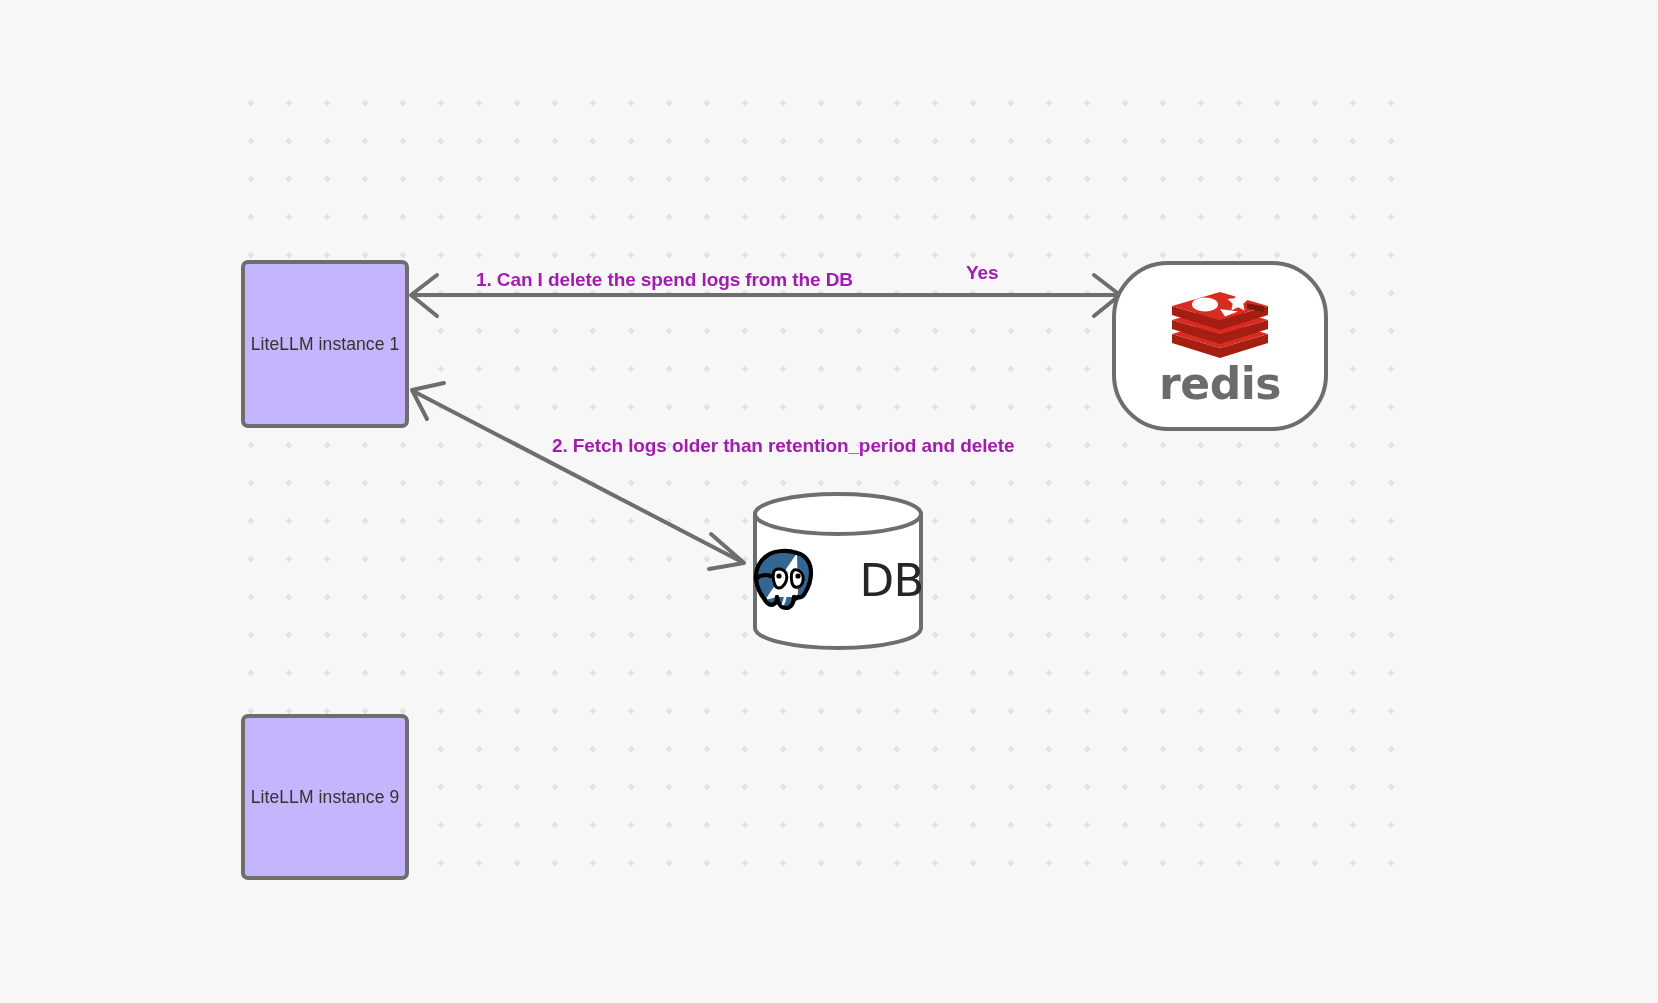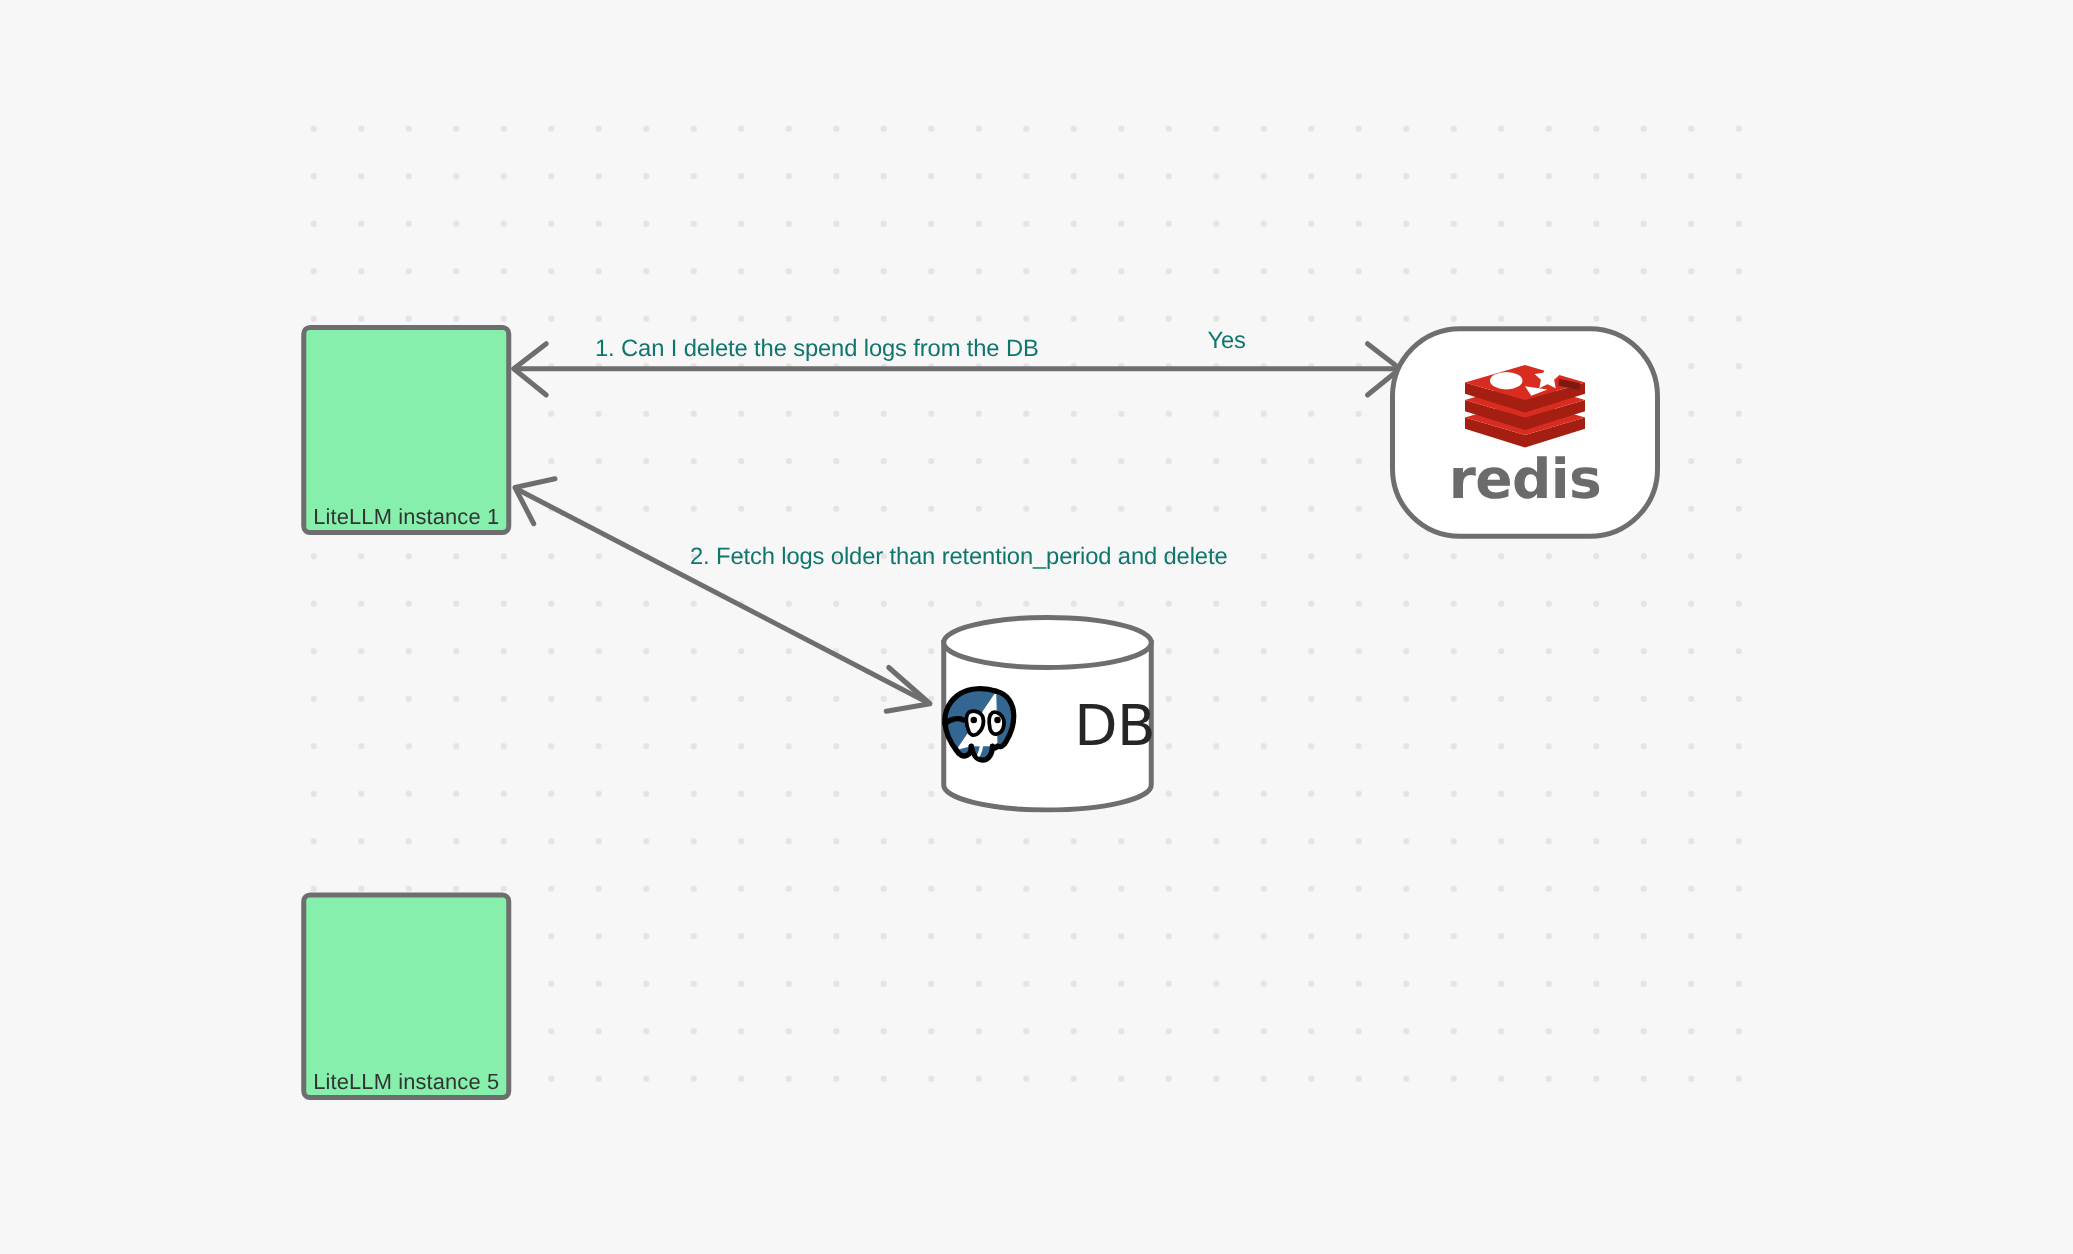--- a/index.html
+++ b/index.html
@@ -40,26 +40,26 @@
     left: 0;
     top: 0;
     width: 1658px;
     height: 1003px;
     overflow: visible;
   }
 
   
   .node-box {
     position: absolute;
-    background: #86efac;
+    background: #c4b5fd;
     border: 4px solid #6e6e6e;
     border-radius: 7px;
     box-sizing: border-box;
     display: flex;
-    align-items: flex-end;
+    align-items: center;
     justify-content: center;
   }
   .node-box-label {
     font-size: 17.5px;
     color: #333333;
     letter-spacing: 0.1px;
     white-space: nowrap;
   }
 
   #instance-1 { left: 241px; top: 260px;  width: 168px; height: 168px; }
@@ -120,22 +120,22 @@
     color: #262626;
     letter-spacing: -0.5px;
     line-height: 1;
     font-family: "DejaVu Sans", sans-serif;
   }
 
   
   .edge-label {
     position: absolute;
     font-size: 19px;
-    font-weight: 400;
-    color: #0f766e;
+    font-weight: 700;
+    color: #a21caf;
     white-space: nowrap;
     letter-spacing: -0.1px;
   }
   #edge-1-label     { left: 476px; top: 269px; }
   #edge-1-reply     { left: 966px; top: 262px; }
   #edge-2-label     { left: 552px; top: 435px; }
 </style>
 </head>
 <body>
 
@@ -161,21 +161,21 @@
       <polyline points="711,534 744,563 709,569" fill="none" stroke="#6e6e6e" stroke-width="4" stroke-linecap="round" stroke-linejoin="round"></polyline>
     </g>
   </svg>
 
   <div class="node-box" id="instance-1">
     <span class="node-box-label">LiteLLM instance 1</span>
   </div>
 
 
   <div class="node-box" id="instance-3">
-    <span class="node-box-label">LiteLLM instance 5</span>
+    <span class="node-box-label">LiteLLM instance 9</span>
   </div>
 
   <div id="redis-node">
     <svg id="redis-logo-mark" viewBox="0 0 104 74" xmlns="http://www.w3.org/2000/svg">
 
       <path d="M52 72 L4 57 L4 48 L52 62 L100 48 L100 57 Z" fill="#a41e11"></path>
       <path d="M4 48 L52 34 L100 48 L52 62 Z" fill="#d82c20"></path>
 
       <path d="M52 58 L4 43 L4 34 L52 48 L100 34 L100 43 Z" fill="#a41e11"></path>
       <path d="M4 34 L52 20 L100 34 L52 48 Z" fill="#d82c20"></path>

